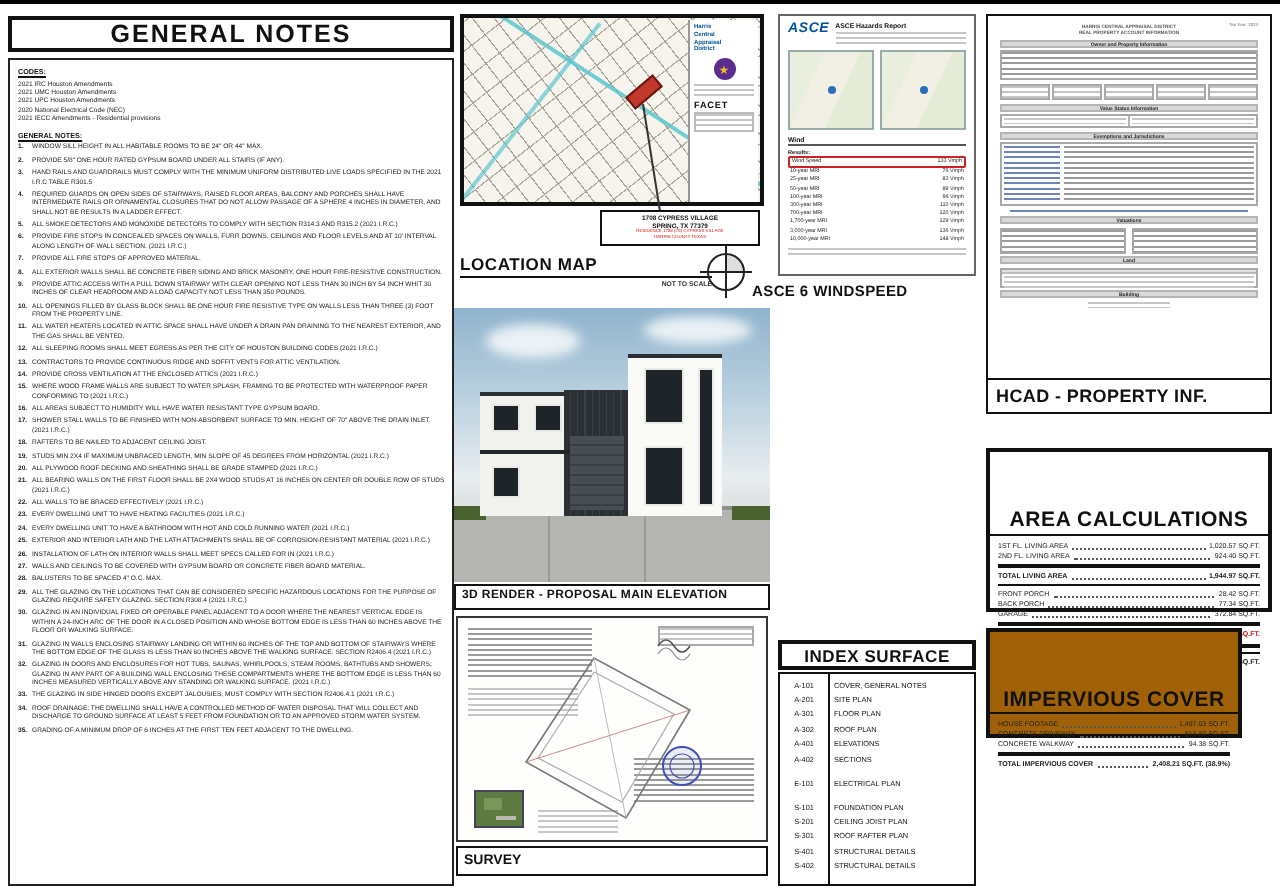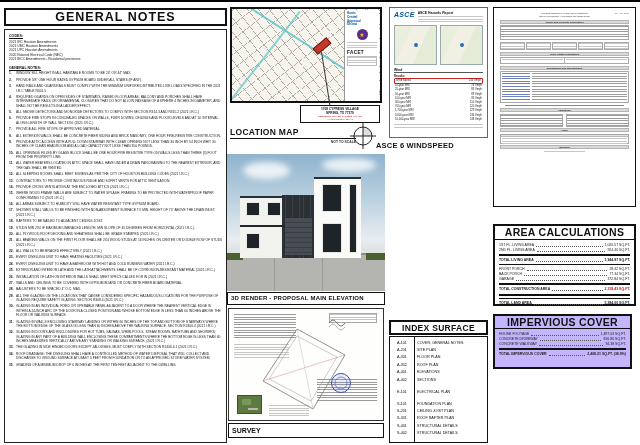--- a/index.html
+++ b/index.html
@@ -110,23 +110,23 @@
   .hc-head { text-align:center; font-size:2.4px; font-weight:bold; color:#555; line-height:1.3; }
   .hc-tax { position:absolute; right:0; top:0; font-size:2.2px; color:#666; }
   .hc-band { height:4px; background:#d9d9d9; border:1px solid #b5b5b5; font-size:2.5px; font-weight:bold;
              text-align:center; line-height:3.4px; color:#222; margin:1.6px 0; }
   .hc-box { border:1px solid #a8a8a8; }
   .hcad-title { position:absolute; left:0; right:0; bottom:0; height:17px; border-top:1px solid #111;
                 font-size:9px; font-weight:bold; line-height:16px; padding-left:4px; letter-spacing:.2px; }
 
   
   .calc { left:493px; top:222px; width:143px; height:82px; border:2px solid #111; background:#fff; }
-  .imp  { left:493px; top:312px; width:139px; height:55px; border:2px solid #111; background:#c4b5fd; }
+  .imp  { left:493px; top:312px; width:128px; height:55px; border:2px solid #111; background:#a16207; }
   .calc-title { height:14px; border-bottom:1.5px solid #111; font-size:10.5px; font-weight:bold;
-                text-align:center; line-height:13px; letter-spacing:.3px; }
+                text-align:center; line-height:13px; letter-spacing:.3px;margin-top:28px; }
   .calc-body { padding:2.5px 4px 0; }
   .c-row { display:flex; align-items:flex-end; font-size:3.5px; line-height:1.45; color:#222; }
   .c-row .leader { flex:1; border-bottom:1px dotted #555; margin:0 2px 1px; }
   .c-row .val { white-space:nowrap; }
   .c-row.strong { font-weight:bold; }
   .c-row.redval .val { color:#cc1111; font-weight:bold; }
   .rule  { border-top:1px solid #111; margin:1.4px 0; }
   .rule2 { border-top:2px solid #111; margin:1.6px 0; }
 </style>
 </head>
@@ -529,20 +529,21 @@
         <div class="hc-box tx" style="flex:1; height:13px;"></div>
       </div>
       <div class="hc-band">Land</div>
       <div class="hc-box" style="height:10px;">
         <div style="height:2.6px; background:#e2e2e2; border-bottom:1px solid #bbb;"></div>
         <div class="txl" style="height:6px; margin:1px;"></div>
       </div>
       <div class="hc-band">Building</div>
       <div class="txl" style="height:2.6px; width:32%; margin:0 auto;"></div>
     </div>
+    <div class="hcad-title">HCAD - PROPERTY INF.</div>
   </div>
 
   <div class="abs calc">
     <div class="calc-title">AREA CALCULATIONS</div>
     <div class="calc-body">
       <div>
 
       <div class="c-row">
             <span>1ST FL. LIVING AREA</span>
             <span class="leader"></span>

